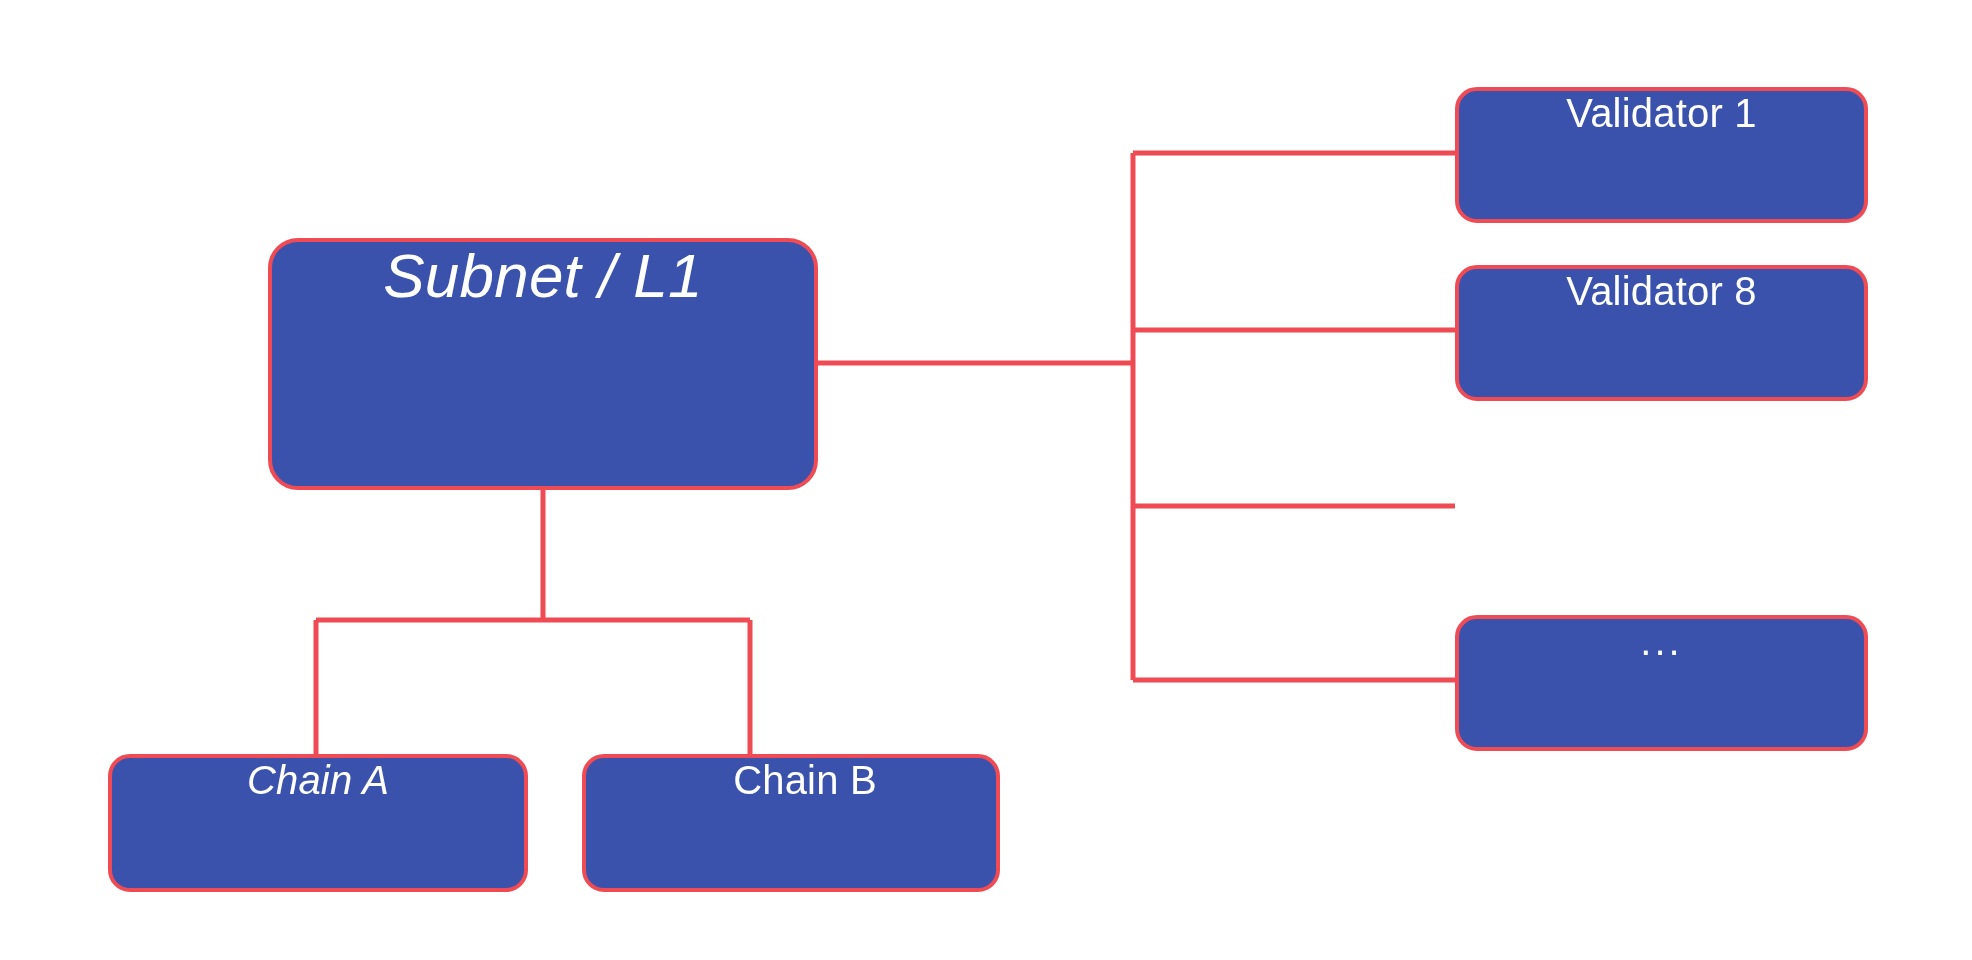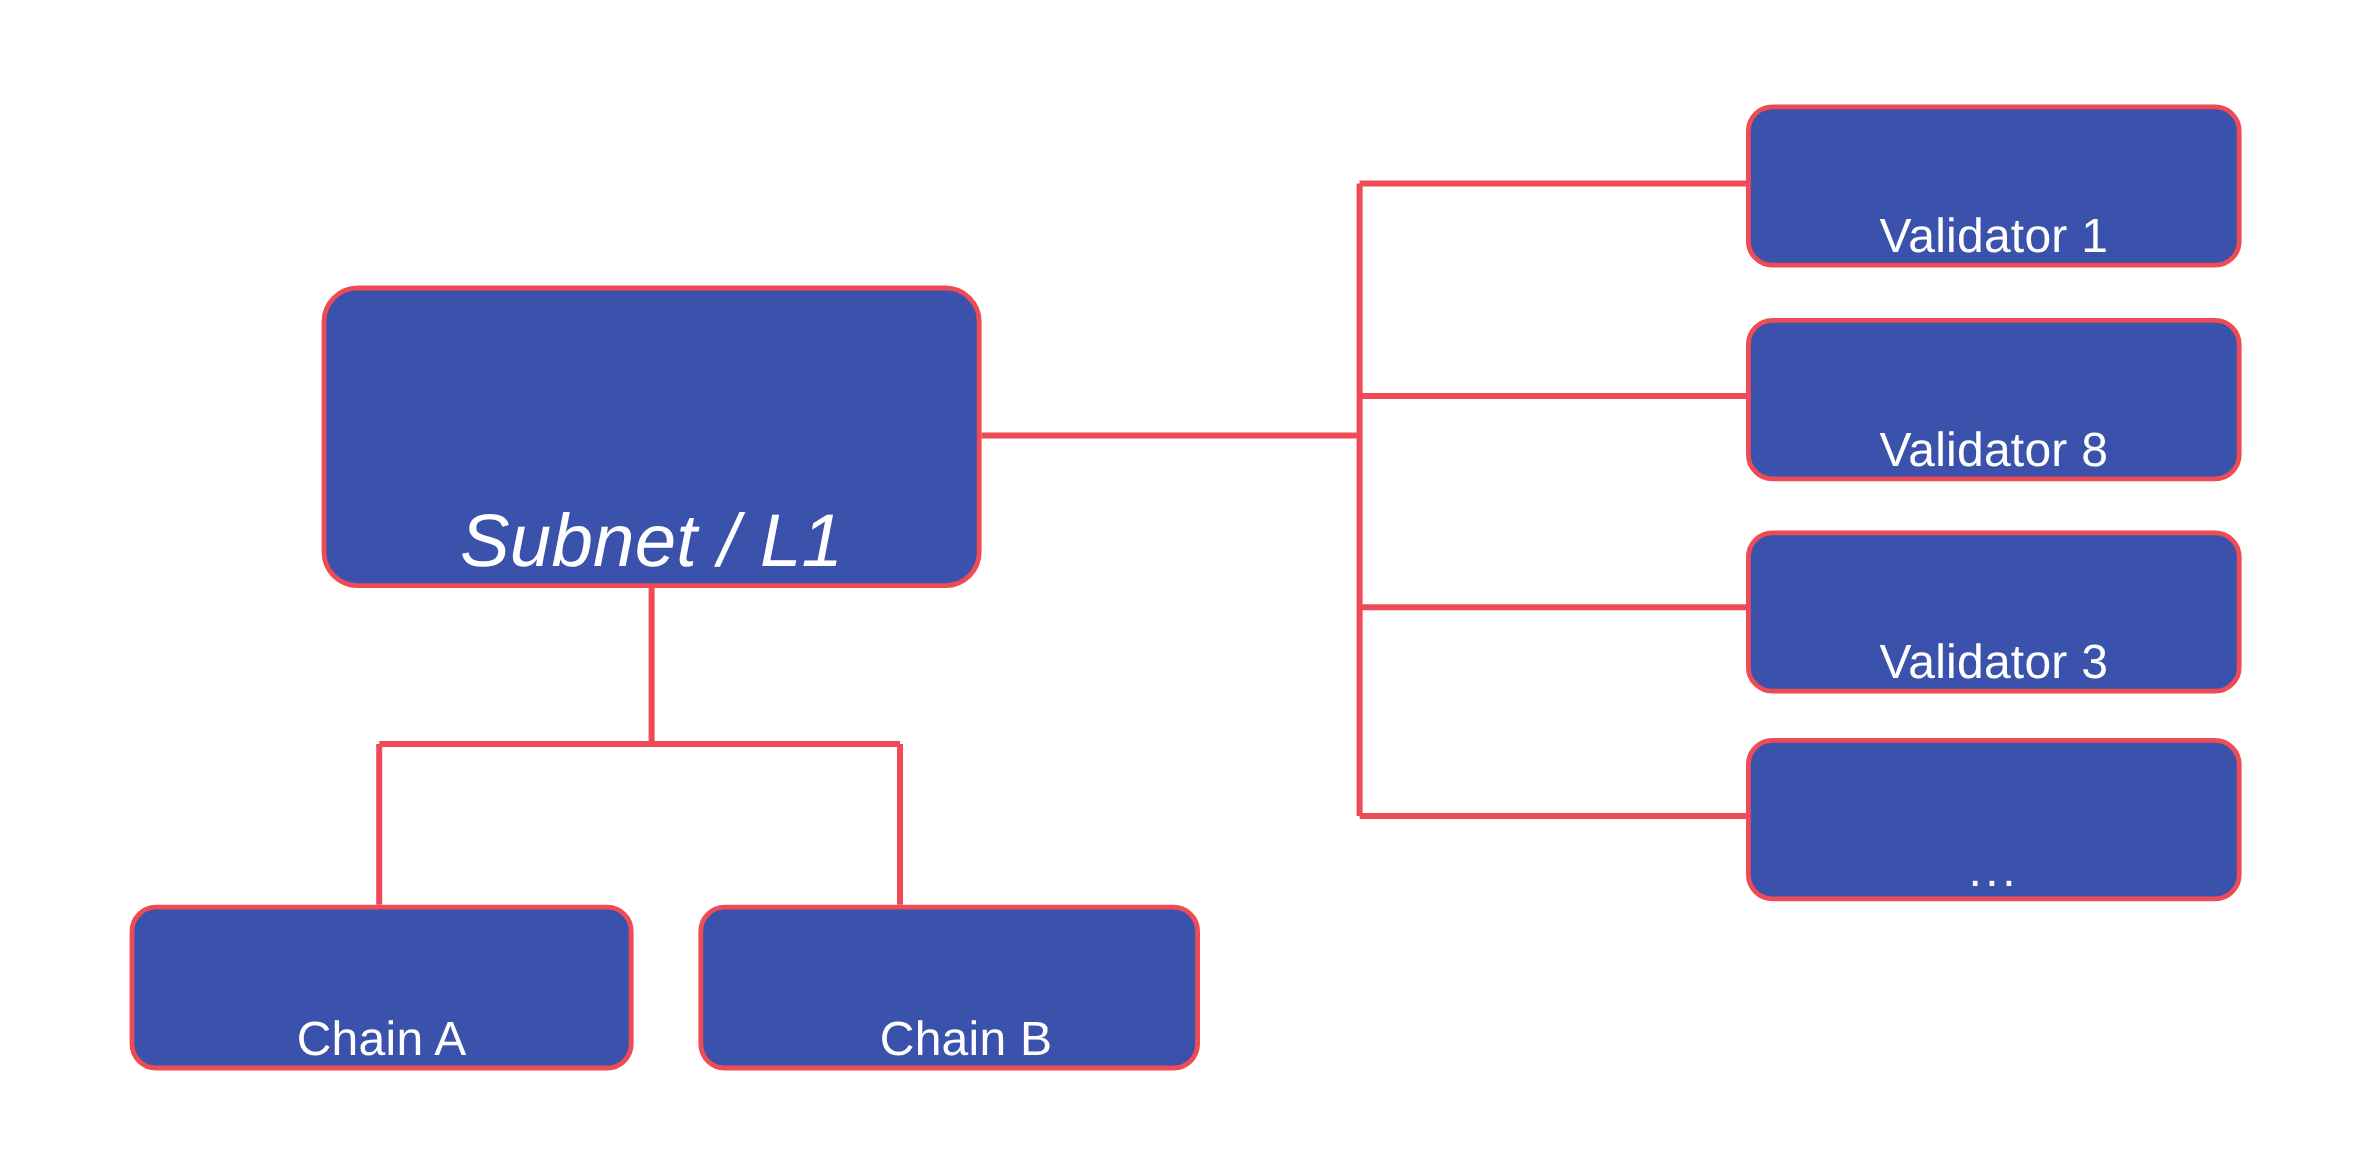--- a/index.html
+++ b/index.html
@@ -25,21 +25,21 @@
     left: 0;
     top: 0;
     width: 1972px;
     height: 960px;
     pointer-events: none;
   }
   .node {
     position: absolute;
     box-sizing: border-box;
     display: flex;
-    align-items: flex-end;
+    align-items: flex-start;
     justify-content: center;
     background: #3B52AD;
     border: 4px solid #EF4B55;
     border-radius: 22px;
     color: #ffffff;
     text-align: center;
     z-index: 2;
   }
   .node-label {
     display: block;
@@ -59,20 +59,21 @@
   #node-subnet .node-label {
     font-size: 62px;
     font-weight: 400;
   }
   
   #node-chain-a {
     left: 108px;
     top: 754px;
     width: 420px;
     height: 138px;
+    font-style: italic;
   }
   #node-chain-b {
     left: 582px;
     top: 754px;
     width: 418px;
     height: 138px;
     padding-left: 28px;
   }
   #node-chain-a .node-label,
   #node-chain-b .node-label {
@@ -135,21 +136,18 @@
   </div>
 
   <div class="node validator-node" id="node-validator-1">
     <span class="node-label">Validator 1</span>
   </div>
 
   <div class="node validator-node" id="node-validator-2">
     <span class="node-label">Validator 8</span>
   </div>
 
-  <div class="node validator-node" id="node-validator-3">
-    <span class="node-label">Validator 3</span>
-  </div>
 
   <div class="node validator-node" id="node-validator-more">
     <span class="node-label">...</span>
   </div>
 
 </div>
 
 </body></html>

